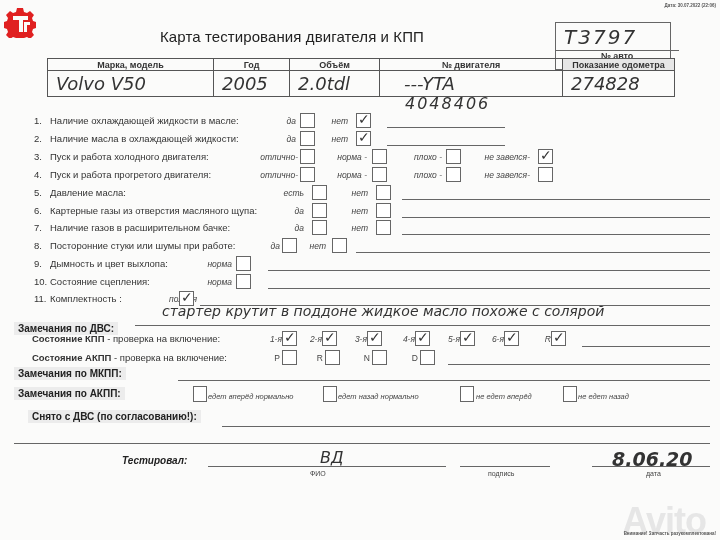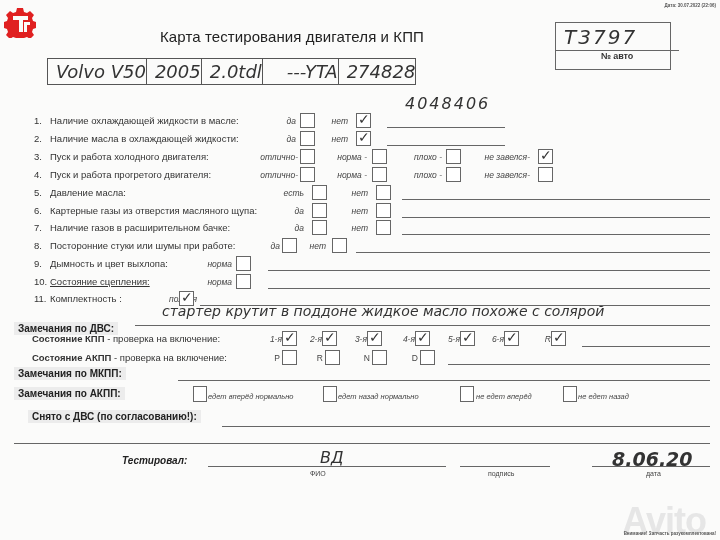--- a/index.html
+++ b/index.html
@@ -42,20 +42,27 @@
 
 <div class="abs title">Карта тестирования двигателя  и КПП</div>
 
 <div class="abs car-box">
   <span class="car-num hw">T3797</span>
 </div>
 <div class="abs" style="left:555px; top:50px; width:124px; border-top:1px solid #666; text-align:center; font-size:9px; font-weight:bold; color:#333;">№ авто</div>
 
 <table class="head">
   <tbody>
+      <tr>
+    <td style="width:166px">Марка, модель</td>
+    <td style="width:76px">Год</td>
+    <td style="width:90px">Объём</td>
+    <td style="width:183px">№ двигателя</td>
+    <td style="width:112px" class="odo-lbl">Показание одометра</td>
+  </tr>
   <tr class="vals">
     <td class="hw">Volvo V50</td>
     <td class="hw">2005</td>
     <td class="hw">2.0tdl</td>
     <td class="hw" style="padding-left:24px">---YTA</td>
     <td class="hw">274828</td>
   </tr>
 </tbody>
   </table>
 <div class="abs engine-extra hw">4048406</div>
@@ -118,21 +125,21 @@
     <div class="row" style="left: 34px; top: 240px;"><span class="num">8.</span><span>Посторонние стуки или шумы при работе:</span></div>
     <span class="opt" style="right: 440px; top: 241px;">да</span>
     <div class="cb" style="left: 282px; top: 238px;"></div>
     <span class="opt" style="right: 394px; top: 241px;">нет</span>
     <div class="cb" style="left: 332px; top: 238px;"></div>
     <div class="line" style="left: 356px; width: 354px; top: 252px;"></div>
     <div class="row" style="left: 34px; top: 258px;"><span class="num">9.</span><span>Дымность и цвет выхлопа:</span></div>
     <span class="opt" style="right: 488px; top: 259px;">норма</span>
     <div class="cb" style="left: 236px; top: 256px;"></div>
     <div class="line" style="left: 268px; width: 442px; top: 270px;"></div>
-    <div class="row" style="left: 34px; top: 276px; text-decoration: underline;"><span class="num">10.</span><span>Состояние сцепления:</span></div>
+    <div class="row" style="left: 34px; top: 276px;"><span class="num">10.</span><span>Состояние сцепления:</span></div>
     <span class="opt" style="right: 488px; top: 277px;">норма</span>
     <div class="cb" style="left: 236px; top: 274px;"></div>
     <div class="line" style="left: 268px; width: 442px; top: 288px;"></div>
     <div class="row" style="left: 34px; top: 293px;"><span class="num">11.</span><span>Комплектность :</span></div>
     <span class="opt" style="right: 523px; top: 294px;">полная</span>
     <div class="cb" style="left: 179px; top: 291px;">
       <span class="tick">✓</span>
     </div>
     <div class="line" style="left: 200px; width: 510px; top: 305px;"></div>
   </div>

